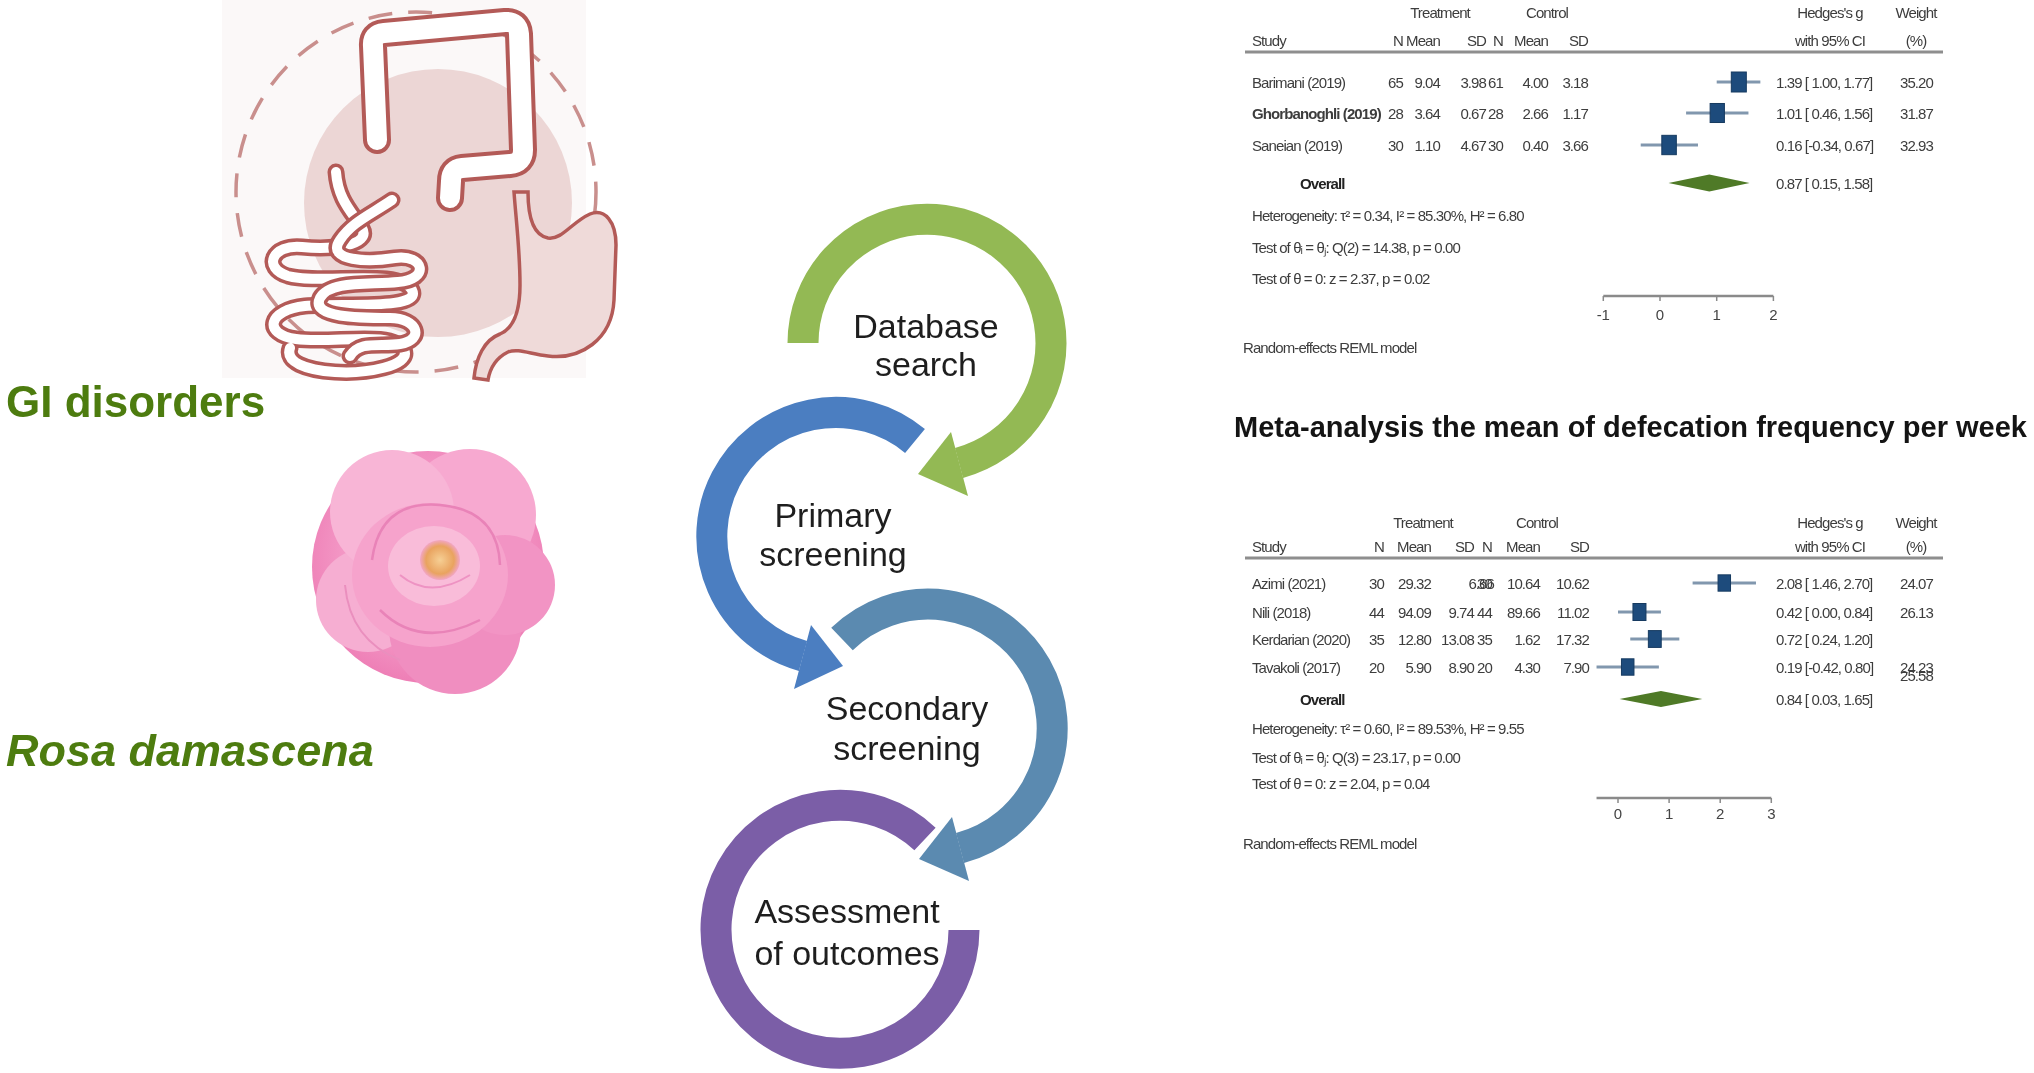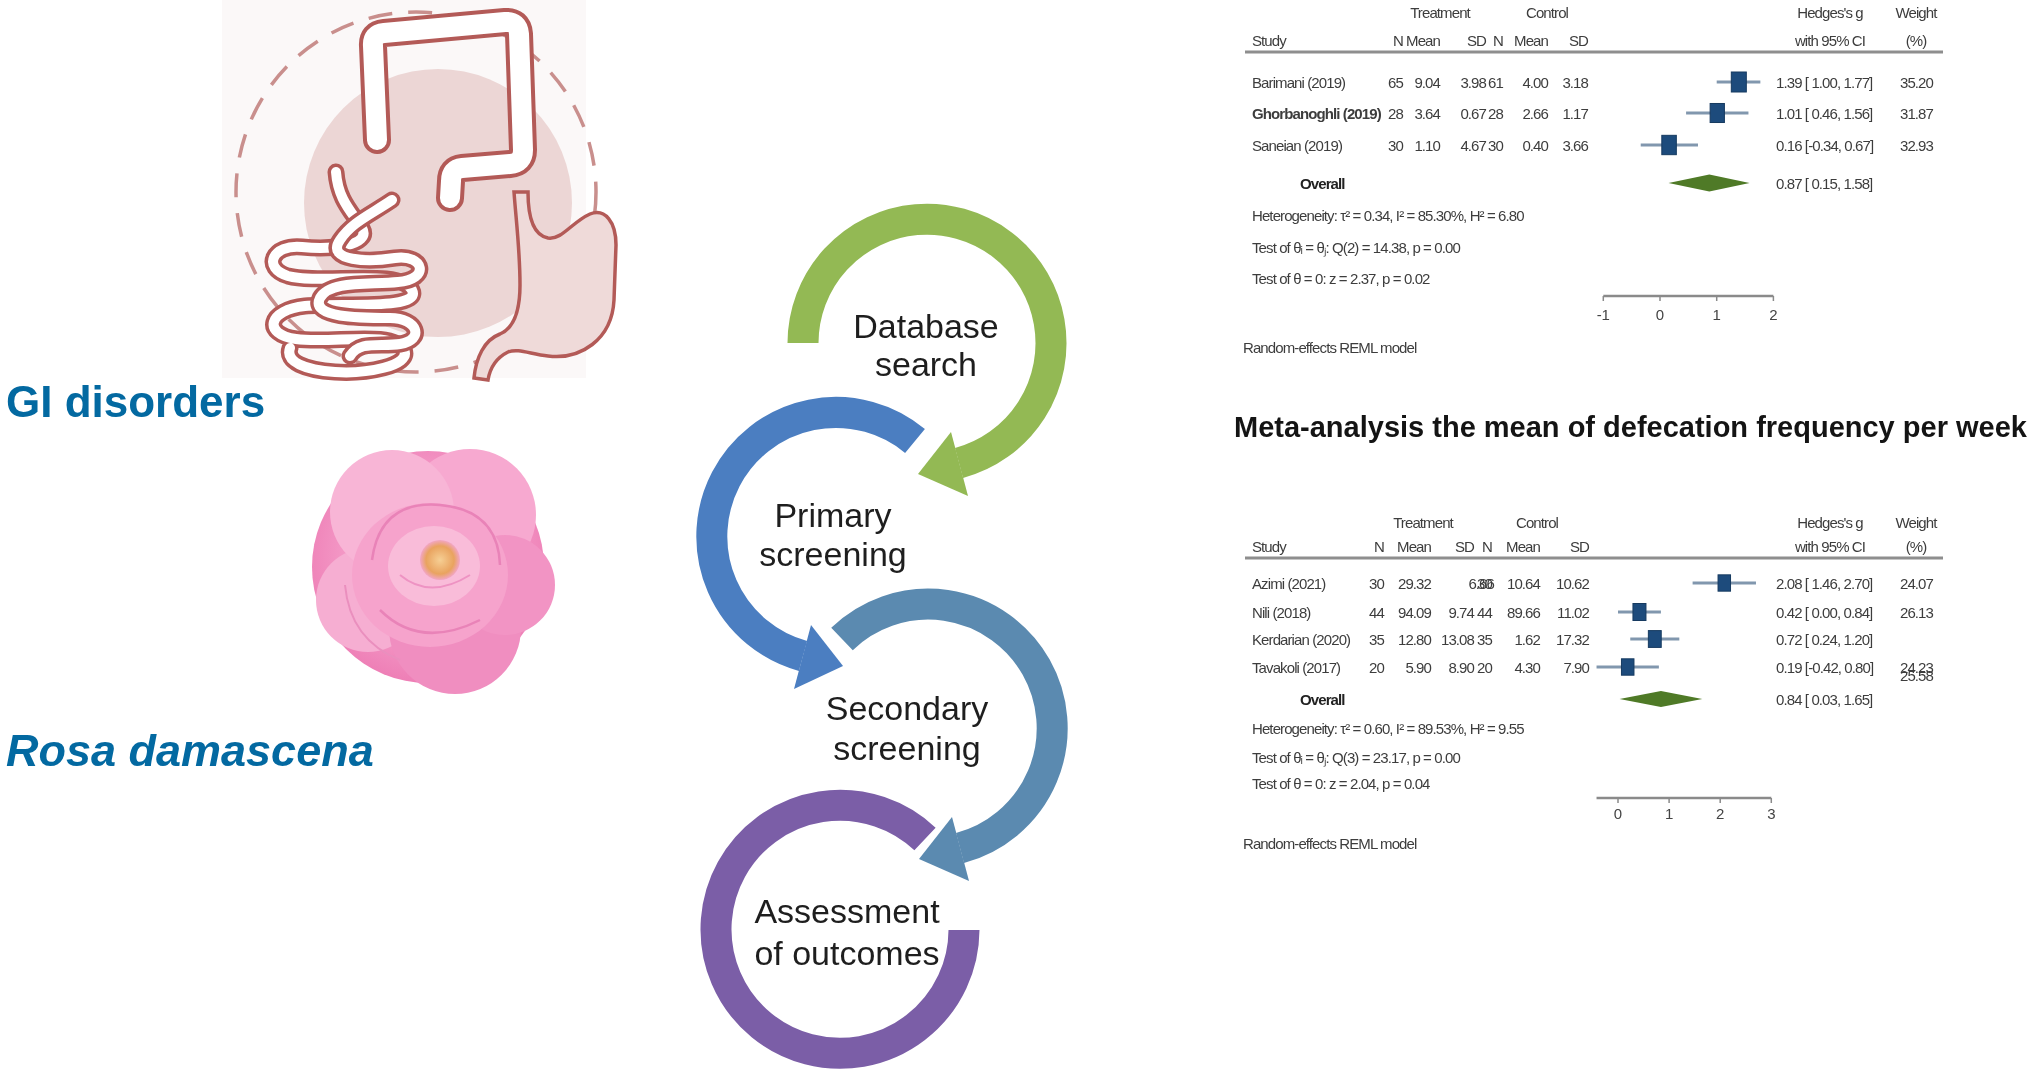--- a/index.html
+++ b/index.html
@@ -9,21 +9,21 @@
   }
   .layer { position: absolute; left: 0; top: 0; width: 2034px; height: 1073px; pointer-events: none; }
   .plot-wrap { position: absolute; left: 0; top: 0; width: 2034px; height: 1073px; }
   .abs { position: absolute; white-space: nowrap; line-height: 1; }
   .fp { font-size: 15px; letter-spacing: -0.9px; color: #3d3d3d; font-family: "Liberation Sans", sans-serif; }
   .fp-bold { font-weight: bold; color: #222222; margin-left: 48px; }
   .fp-axis { font-size: 15px; color: #444444; font-family: "Liberation Sans", sans-serif; }
   .title { font-weight: bold; color: #141414; font-family: "Liberation Sans", sans-serif; }
   .t1 { font-size: 29px; }
   .t2 { font-size: 31px; }
-  .left-label { font-weight: bold; color: #0369a1; font-family: "Liberation Sans", sans-serif; }
+  .left-label { font-weight: bold; color: #4d7c0f; font-family: "Liberation Sans", sans-serif; }
   .gi { font-size: 44px; }
   .rosa { font-size: 45px; font-style: italic; }
   svg text { font-family: "Liberation Sans", sans-serif; }
   .flow-text { font-size: 34px; fill: #1e1e1e; }
 </style>
 </head>
 <body>
 
 <div id="stage">
 

